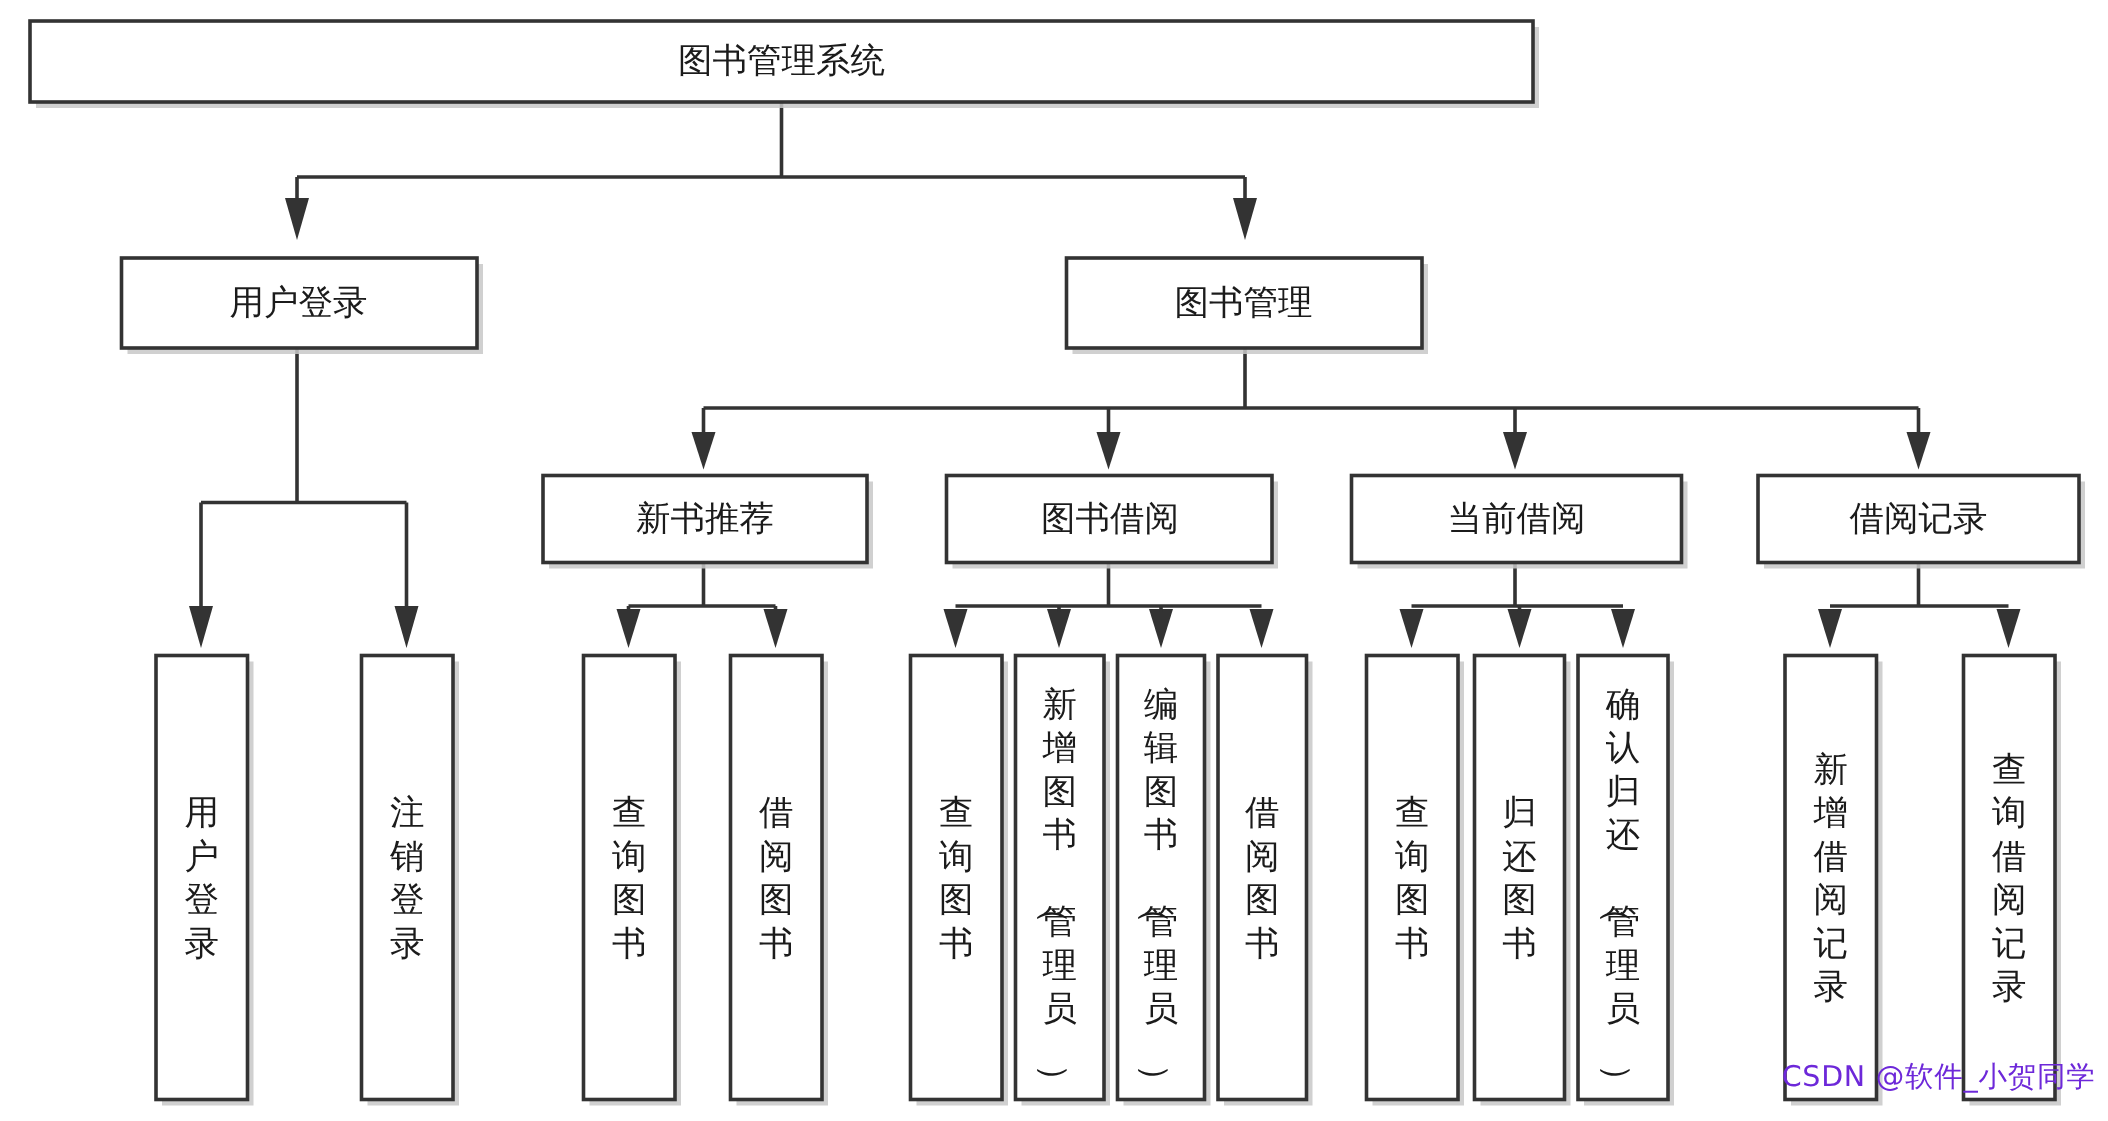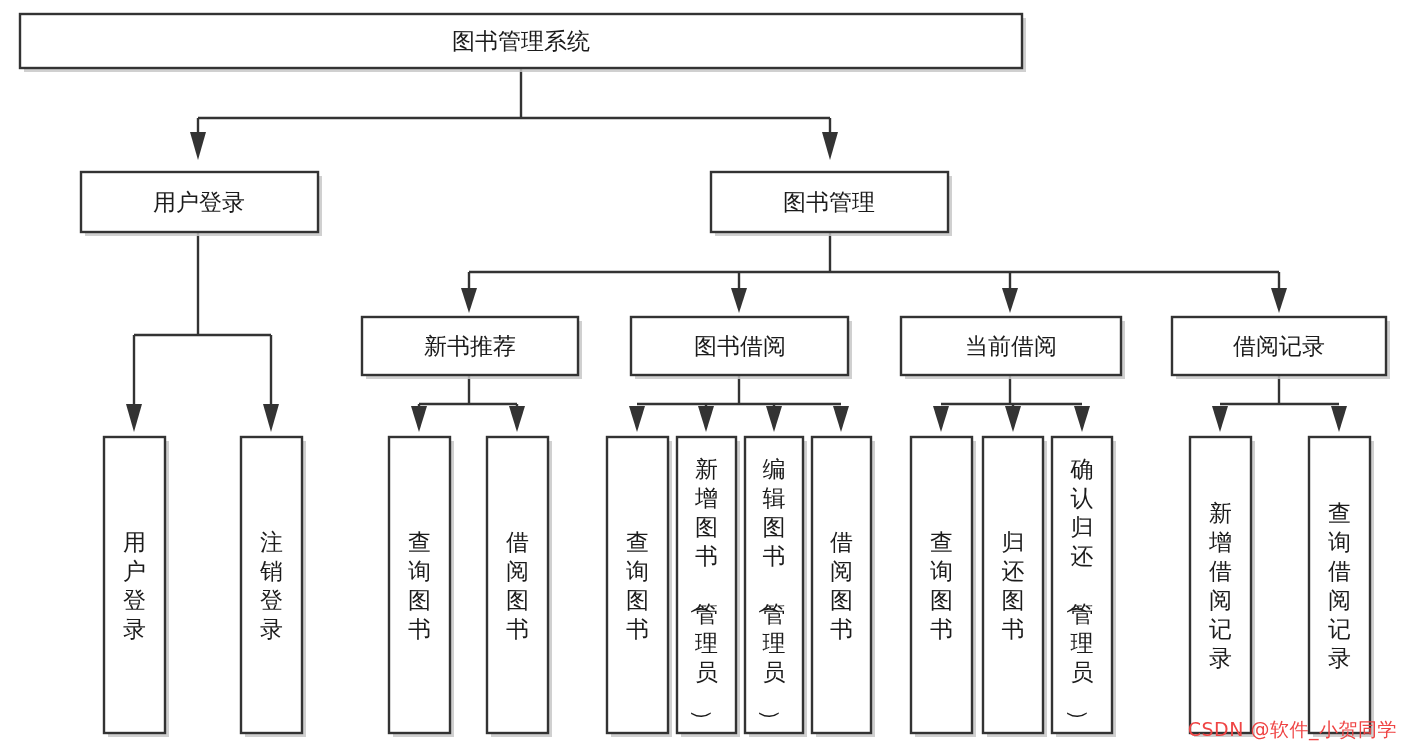--- a/index.html
+++ b/index.html
@@ -57,24 +57,24 @@
   }
   .node-label-v {
     font-family: "DejaVu Sans", "Liberation Sans", sans-serif;
     font-size: 23px;
     fill: #1b1b1b;
     text-anchor: middle;
   }
   .watermark-text {
     position: absolute;
     right: 8px;
-    bottom: 4px;
+    bottom: 16px;
     font-family: "DejaVu Sans", "Liberation Sans", sans-serif;
     font-size: 19px;
-    color: #ef4444;
+    color: #6d28d9;
     white-space: nowrap;
     letter-spacing: 0.5px;
     user-select: none;
     text-align: right;
   }
 </style>
 </head>
 <body>
 
 <div id="diagram-root">

